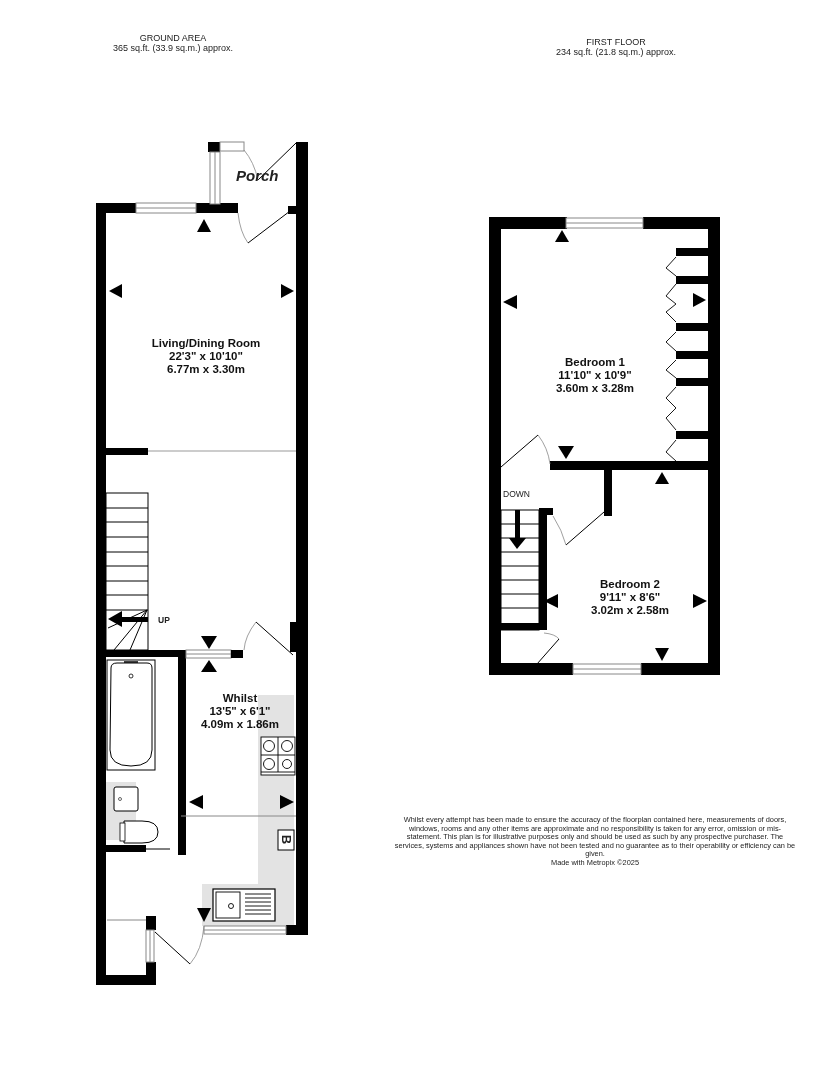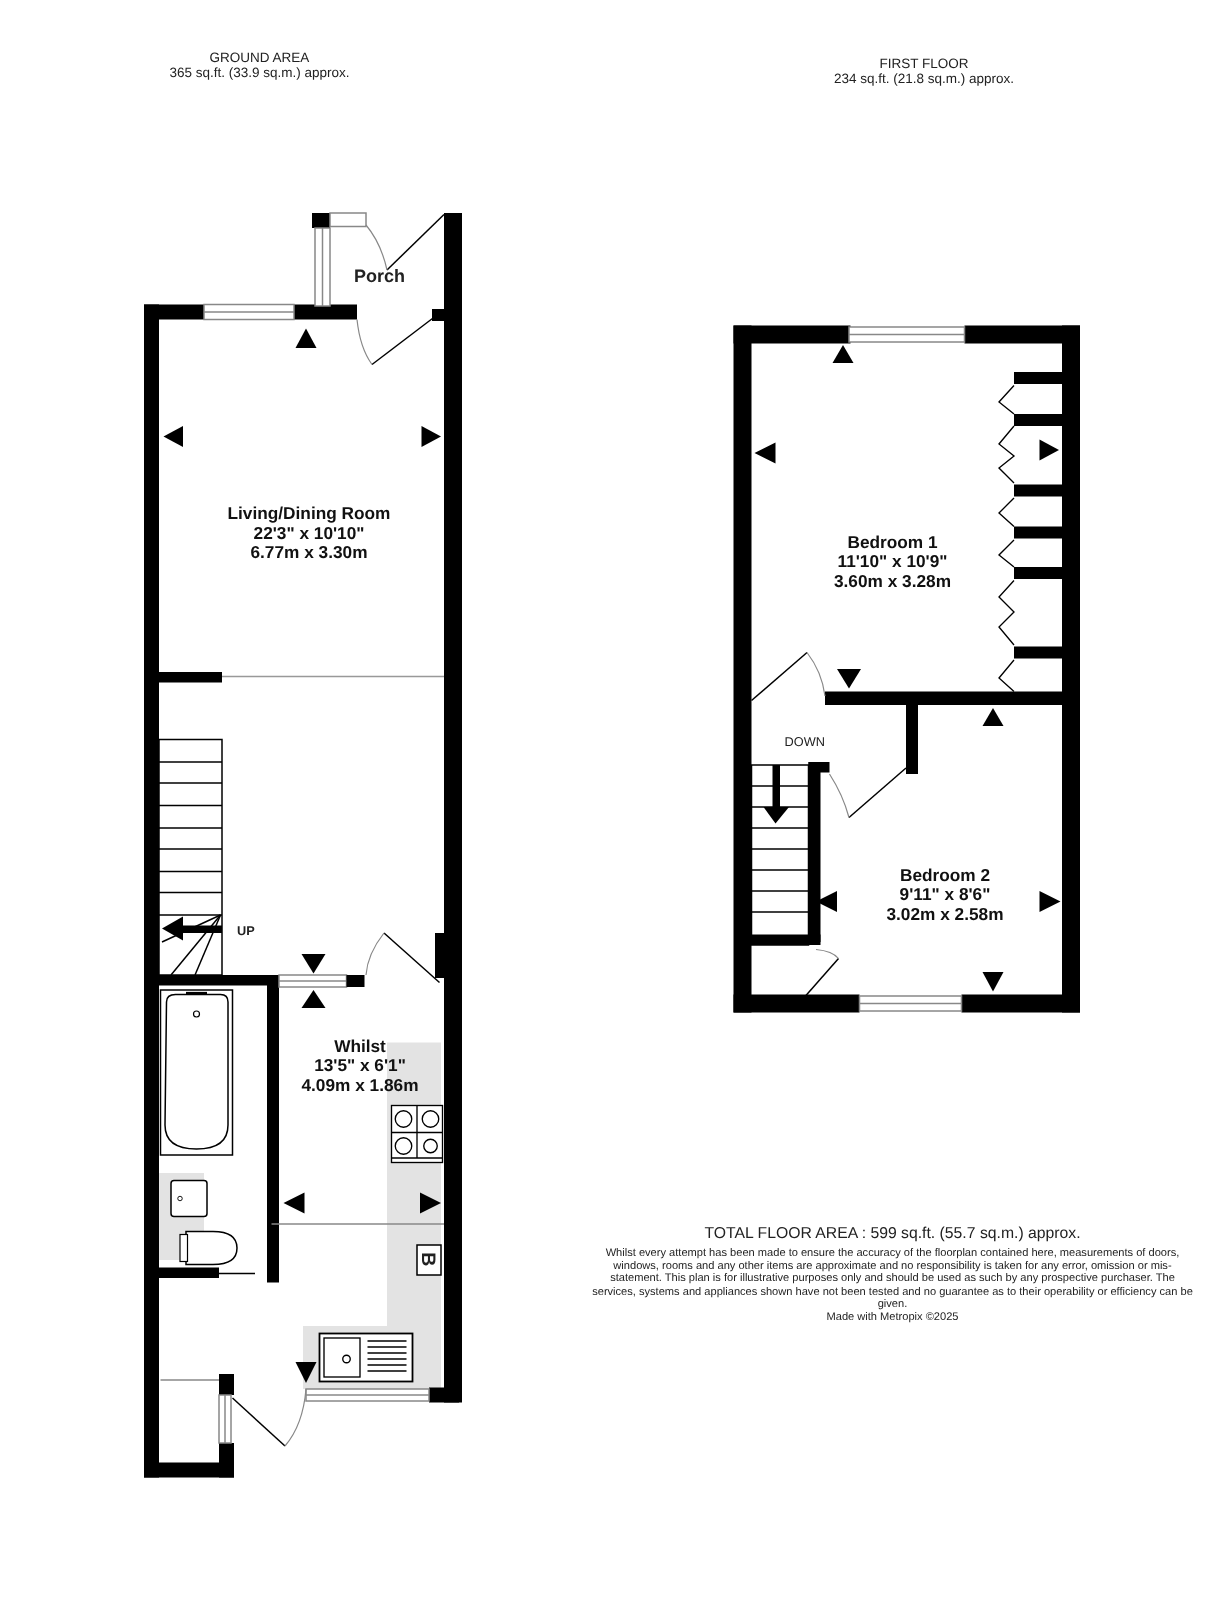--- a/index.html
+++ b/index.html
@@ -212,21 +212,21 @@
 
     <line x1="537" y1="664" x2="559" y2="639" stroke="#000" stroke-width="1"></line>
     <path d="M 544 633 Q 555 634 559 639" fill="none" stroke="#888" stroke-width="0.8"></path>
 
     <polygon points="544,601 558,594 558,608" fill="#000"></polygon>
     <polygon points="707,601 693,594 693,608" fill="#000"></polygon>
     <polygon points="655,648 669,648 662,661" fill="#000"></polygon>
   </g>
 </svg>
 
-<div class="small-label" style="left:236px; top:177px; font-size:12px; font-weight:bold;">Porch</div>
+<div class="small-label" style="left:236px; top:167px; font-size:15px; font-weight:bold;font-style:italic;">Porch</div>
 
 <div class="room-label" style="left:126px; top:337px; width:160px;">
   <span>Living/Dining Room</span>
   <span>22'3"  x 10'10"</span>
   <span>6.77m  x 3.30m</span>
 </div>
 
 <div class="small-label" style="left:158px; top:615px;font-weight:bold;">UP</div>
 
 <div class="room-label" style="left:185px; top:692px; width:110px;">
@@ -236,25 +236,24 @@
 </div>
 
 <div class="small-label" style="left:279px; top:832px; font-size:13px; font-weight:bold; transform:rotate(90deg); transform-origin:center; width:14px; text-align:center;">B</div>
 
 <div class="room-label" style="left:535px; top:356px; width:120px;">
   <span>Bedroom 1</span>
   <span>11'10"  x 10'9"</span>
   <span>3.60m  x 3.28m</span>
 </div>
 
-<div class="small-label" style="left:503px; top:489px;margin-left:20px;">DOWN</div>
+<div class="small-label" style="left:503px; top:489px;">DOWN</div>
 
 <div class="room-label" style="left:570px; top:567px; width:120px;margin-top:11px;">
   <span>Bedroom 2</span>
   <span>9'11"  x 8'6"</span>
   <span>3.02m  x 2.58m</span>
 </div>
 
 <div class="footer">
-  <div class="total">TOTAL FLOOR AREA : 599 sq.ft. (55.7 sq.m.) approx.</div>
   <div class="disclaimer">Whilst every attempt has been made to ensure the accuracy of the floorplan contained here, measurements of doors, windows, rooms and any other items are approximate and no responsibility is taken for any error, omission or mis-statement. This plan is for illustrative purposes only and should be used as such by any prospective purchaser. The services, systems and appliances shown have not been tested and no guarantee as to their operability or efficiency can be given.</div>
   <div class="made">Made with Metropix ©2025</div>
 </div>
 
 </body></html>

